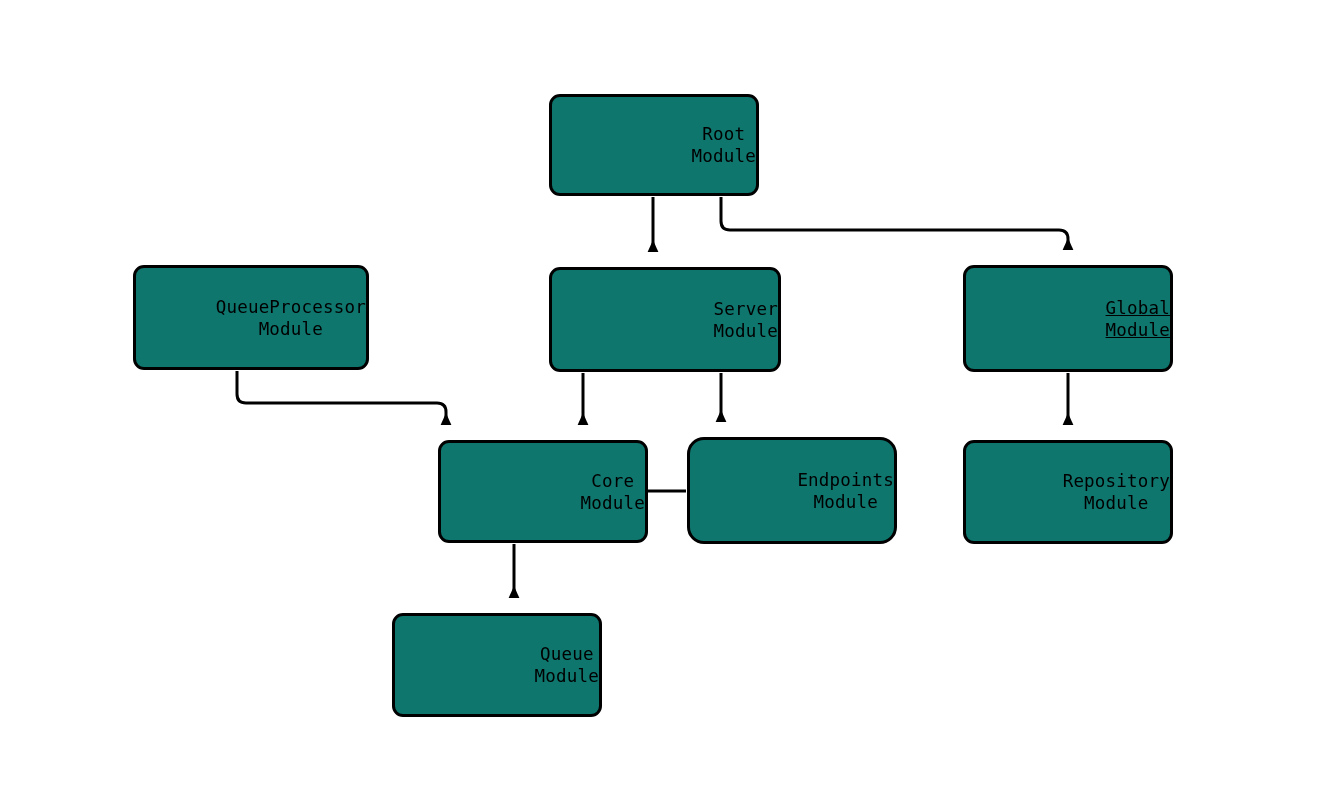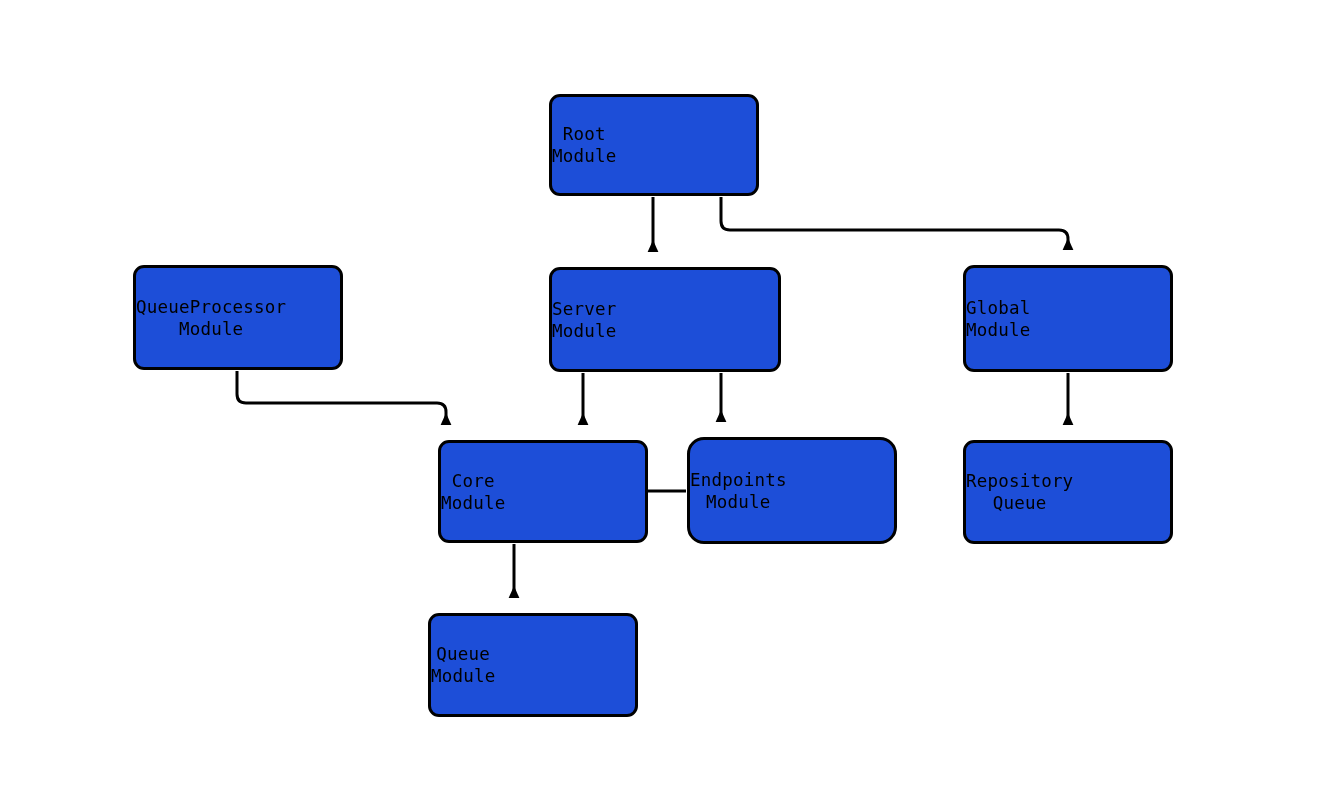--- a/index.html
+++ b/index.html
@@ -21,24 +21,24 @@
     left: 0;
     top: 0;
     width: 1337px;
     height: 809px;
   }
   .node {
     position: absolute;
     box-sizing: border-box;
     border: 3px solid #000000;
     border-radius: 11px;
-    background: #1d4ed8;
+    background: #0f766e;
     display: flex;
     flex-direction: column;
-    align-items: flex-start;
+    align-items: flex-end;
     justify-content: center;
     z-index: 2;
   }
   .node-label {
     font-family: "DejaVu Sans Mono", "Liberation Mono", monospace;
     font-size: 17.5px;
     line-height: 22px;
     color: #000000;
     text-align: center;
     white-space: pre;
@@ -69,48 +69,48 @@
         <path d="M 514 544 L 514 597" marker-end="url(#arrow-head)" stroke="#000000" stroke-width="3"></path>
         <path d="M 1068 373 L 1068 424" marker-end="url(#arrow-head)" stroke="#000000" stroke-width="3"></path>
       </g>
   </svg>
 
   <div class="node" style="left: 549px; top: 94px; width: 210px; height: 102px; border-width: 3px; border-color: rgb(0, 0, 0); border-radius: 11px;">
     <div class="node-label">Root
 Module</div>
   </div>
 
-  <div class="node" style="left: 133px; top: 265px; width: 210px; height: 105px; border-width: 3px; border-color: rgb(0, 0, 0); border-radius: 11px;">
+  <div class="node" style="left: 133px; top: 265px; width: 236px; height: 105px; border-width: 3px; border-color: rgb(0, 0, 0); border-radius: 11px;">
     <div class="node-label">QueueProcessor
 Module</div>
   </div>
 
   <div class="node" style="left: 549px; top: 267px; width: 232px; height: 105px; border-width: 3px; border-color: rgb(0, 0, 0); border-radius: 11px;">
     <div class="node-label">Server
 Module</div>
   </div>
 
-  <div class="node" style="left: 963px; top: 265px; width: 210px; height: 107px; border-width: 3px; border-color: rgb(0, 0, 0); border-radius: 11px;">
+  <div class="node" style="left: 963px; top: 265px; width: 210px; height: 107px; border-width: 3px; border-color: rgb(0, 0, 0); border-radius: 11px; text-decoration: underline;">
     <div class="node-label">Global
 Module</div>
   </div>
 
   <div class="node" style="left: 410px; top: 440px; width: 210px; height: 103px; border-width: 3px; border-color: rgb(0, 0, 0); border-radius: 11px; margin-left: 28px;">
     <div class="node-label">Core
 Module</div>
   </div>
 
   <div class="node" style="left: 687px; top: 437px; width: 210px; height: 107px; border-width: 3px; border-color: rgb(0, 0, 0); border-radius: 17px;">
     <div class="node-label">Endpoints
 Module</div>
   </div>
 
   <div class="node" style="left: 963px; top: 440px; width: 210px; height: 104px; border-width: 3px; border-color: rgb(0, 0, 0); border-radius: 11px;">
     <div class="node-label">Repository
-Queue</div>
+Module</div>
   </div>
 
-  <div class="node" style="left: 428px; top: 613px; width: 210px; height: 104px; border-width: 3px; border-color: rgb(0, 0, 0); border-radius: 11px;">
+  <div class="node" style="left: 392px; top: 613px; width: 210px; height: 104px; border-width: 3px; border-color: rgb(0, 0, 0); border-radius: 11px;">
     <div class="node-label">Queue
 Module</div>
   </div>
 
 </div>
 
 </body></html>

